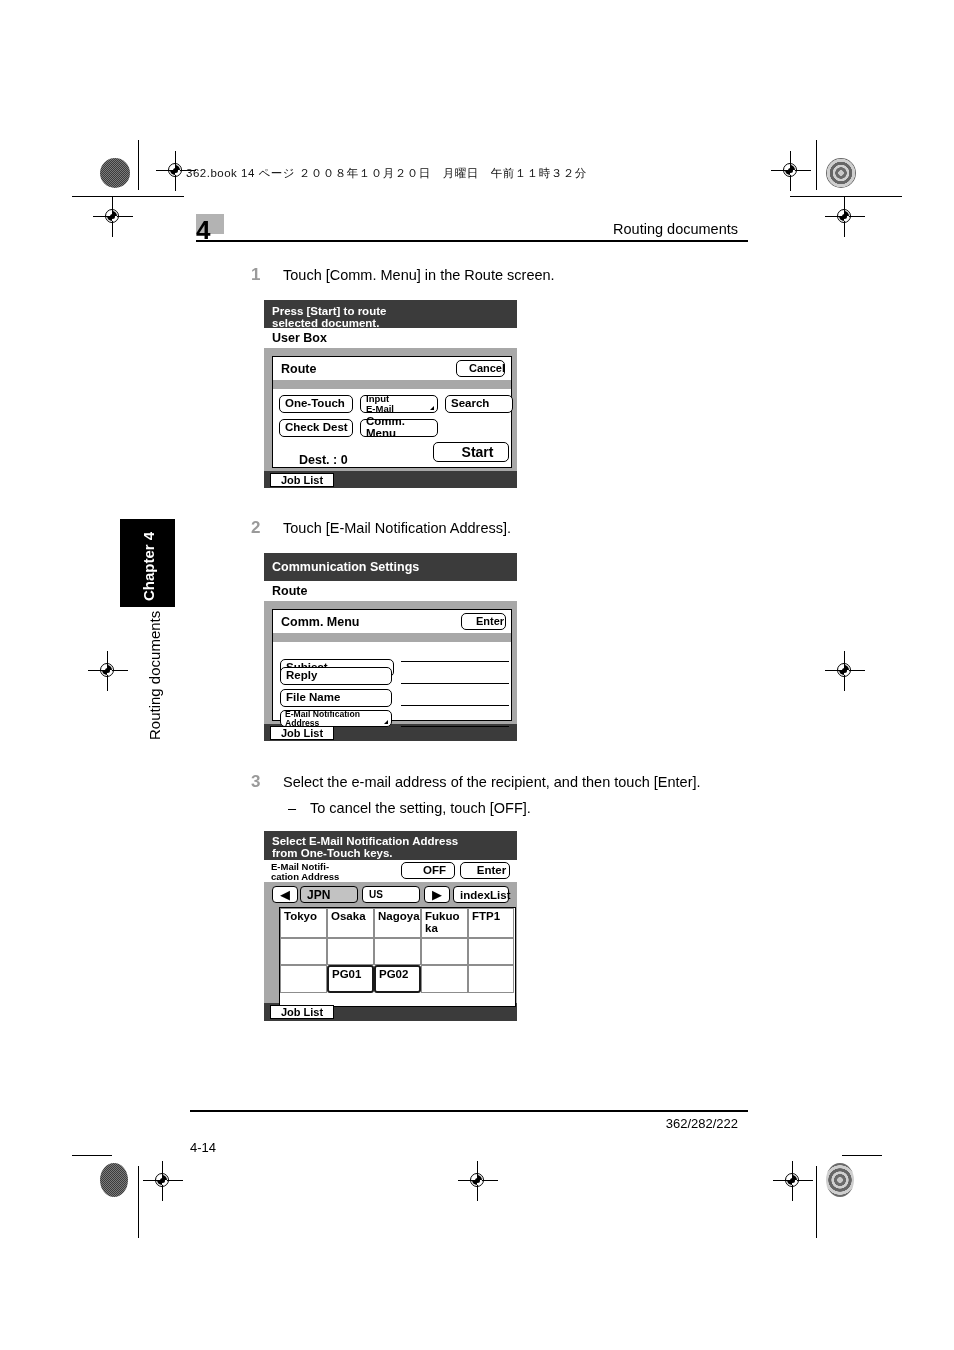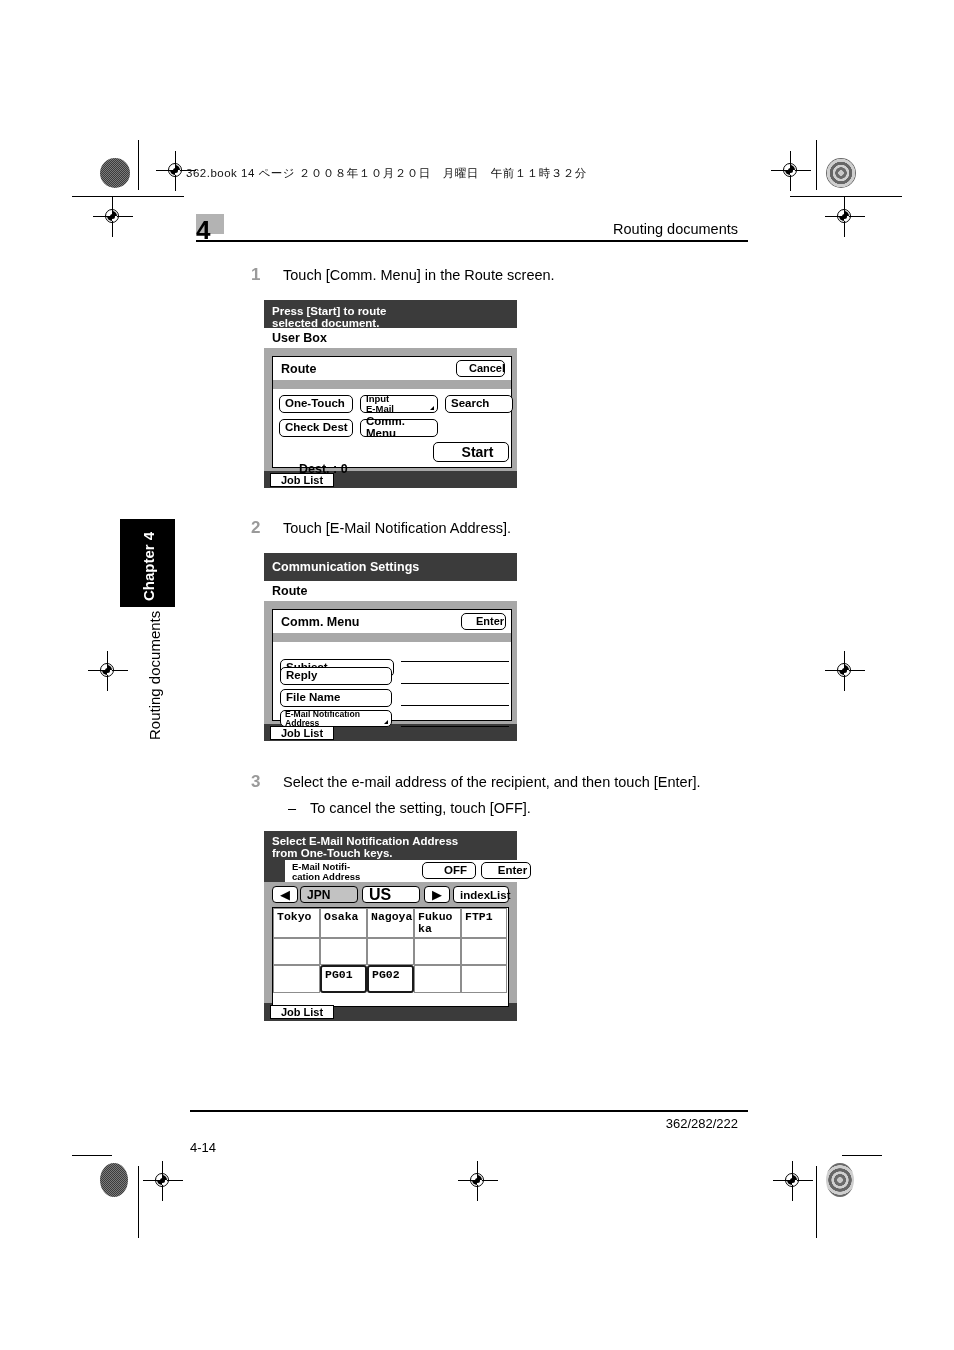--- a/index.html
+++ b/index.html
@@ -67,21 +67,21 @@
      border-left:4px solid transparent;border-bottom:4px solid #000;}
   .btn.two{flex-direction:column;align-items:flex-start;justify-content:center;font-size:9.5px;}
   .btn.two .l2{display:block;}
 
   .fieldline{position:absolute;background:#000;height:1.4px;}
 
   
   .tabsel{position:absolute;background:#c2c2c2;border:1.5px solid #000;border-radius:4px;box-sizing:border-box;
      font-weight:bold;font-size:12px;display:flex;align-items:center;padding-left:6px;}
   .tabwhite{position:absolute;background:#fff;border:1.5px solid #000;border-radius:4px;box-sizing:border-box;
-     font-weight:bold;font-size:16px;display:flex;align-items:center;padding-left:6px;}
+     font-weight:bold;font-size:10px;display:flex;align-items:center;padding-left:6px;}
   .arrowbtn{position:absolute;background:#fff;border:1.5px solid #000;border-radius:4px;box-sizing:border-box;
      display:flex;align-items:center;justify-content:center;font-size:13px;line-height:1;}
 
   
   .grid{position:absolute;background:#fff;border:1.5px solid #000;box-sizing:border-box;}
   .cell{position:absolute;box-sizing:border-box;border:1.2px solid #8d8d8d;background:#fff;
      font-weight:bold;font-size:11.5px;color:#000;padding:2px 0 0 3px;line-height:11.5px;overflow:hidden;}
   .cell.key{border:2.2px solid #1a1a1a;border-radius:3px;}
 
   
@@ -203,21 +203,21 @@
       <div class="btn two" style="left:87px;top:38px;width:78px;height:18px;padding-left:5px;">
         <span>Input</span>
         <span class="l2">E-Mail</span>
         <i class="corner"></i>
       </div>
       <div class="btn" style="left:172px;top:38px;width:68px;height:18px;">Search</div>
 
       <div class="btn" style="left:6px;top:62px;width:74px;height:18px;">Check Dest</div>
       <div class="btn" style="left:87px;top:62px;width:78px;height:18px;">Comm. Menu</div>
 
-      <div class="p-barlabel" style="left:26px;top:105px;">Dest.  :   0</div>
+      <div class="p-barlabel" style="left:26px;top:96px;">Dest.  :   0</div>
       <div class="btn ctr" style="left:160px;top:85px;width:76px;height:20px;font-size:14px;">Start</div>
     </div>
   </div>
 
   <div class="joblist" style="left:6px;top:173px;width:64px;height:14px;">Job List</div>
 </div>
 
 <div class="stepnum" style="left:251px;top:518px;">2</div>
 <div class="steptext" style="left:283px;top:520px;">Touch [E-Mail Notification Address].</div>
 
@@ -257,35 +257,35 @@
 
 <div class="stepnum" style="left:251px;top:772px;">3</div>
 <div class="steptext" style="left:283px;top:774px;">Select the e-mail address of the recipient, and then touch [Enter].</div>
 <div class="dash" style="left:288px;top:800px;">–</div>
 <div class="substep" style="left:310px;top:800px;">To cancel the setting, touch [OFF].</div>
 
 <div class="panel" style="left:264px;top:831px;width:253px;height:190px;">
   <div class="p-title" style="left:8px;top:5px;">Select E-Mail Notification Address</div>
   <div class="p-title" style="left:8px;top:17px;text-align:right;">from One-Touch keys.</div>
 
-  <div class="p-sub" style="left:0px;top:29px;width:253px;height:22px;margin-left:21px;">
+  <div class="p-sub" style="left:0px;top:29px;width:253px;height:22px;">
     <span style="left:7px;top:1px;font-size:9.5px;">E-Mail Notifi-</span>
     <span style="left:7px;top:11px;font-size:9.5px;">cation Address</span>
     <div class="btn ctr" style="left:137px;top:2px;width:54px;height:17px;font-size:11.5px;">OFF</div>
     <div class="btn ctr" style="left:196px;top:2px;width:50px;height:17px;font-size:11.5px;">Enter</div>
   </div>
 
   <div class="p-body" style="left:0px;top:51px;width:253px;height:121px;">
     <div class="arrowbtn" style="left:8px;top:4px;width:26px;height:17px;">◀</div>
     <div class="tabsel" style="left:36px;top:4px;width:58px;height:17px;">JPN</div>
     <div class="tabwhite" style="left:98px;top:4px;width:58px;height:17px;">US</div>
     <div class="arrowbtn" style="left:160px;top:4px;width:26px;height:17px;">▶</div>
     <div class="tabwhite" style="left:189px;top:4px;width:56px;height:17px;font-size:11.5px;">indexList</div>
 
-    <div class="grid" style="left:8px;top:25px;width:237px;height:100px;font-family:Liberation Mono, monospace;">
+    <div class="grid" style="left:15px;top:25px;width:237px;height:100px;">
 
       <div class="cell" style="left:0px;top:0px;width:47px;height:30px;">Tokyo</div>
       <div class="cell" style="left:47px;top:0px;width:47px;height:30px;">Osaka</div>
       <div class="cell" style="left:94px;top:0px;width:47px;height:30px;">Nagoya</div>
       <div class="cell" style="left:141px;top:0px;width:47px;height:30px;">Fukuo<br>ka</div>
       <div class="cell" style="left:188px;top:0px;width:46px;height:30px;">FTP1</div>
 
       <div class="cell" style="left:0px;top:30px;width:47px;height:27px;"></div>
       <div class="cell" style="left:47px;top:30px;width:47px;height:27px;"></div>
       <div class="cell" style="left:94px;top:30px;width:47px;height:27px;"></div>

